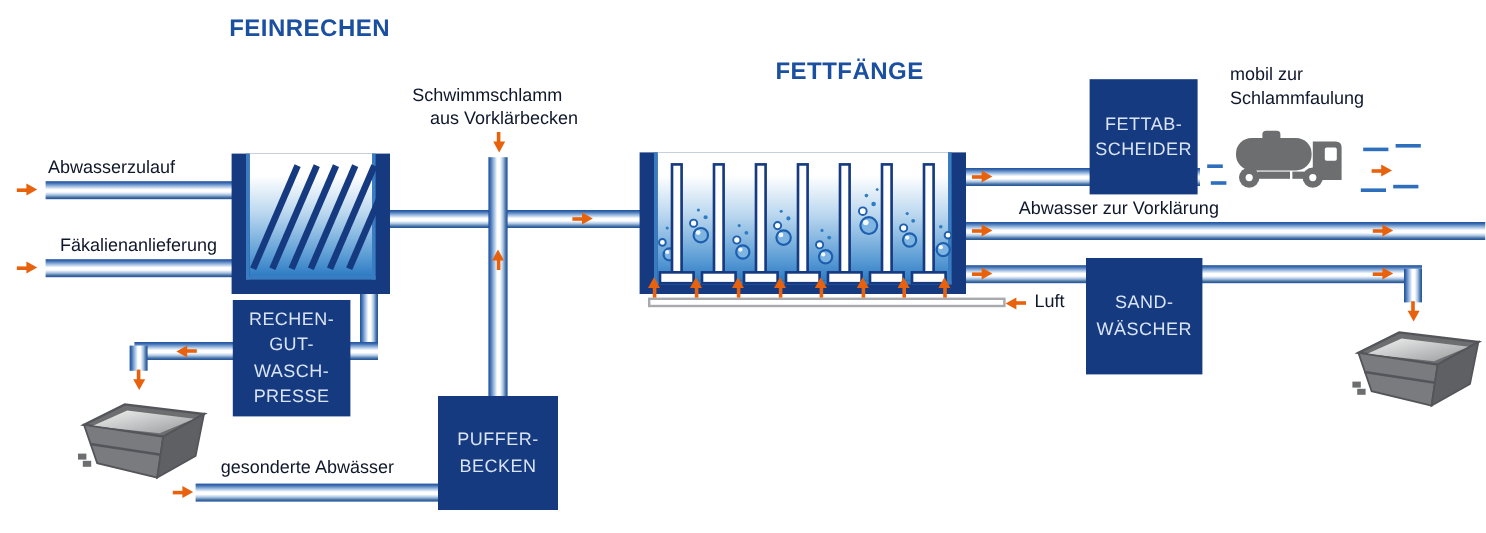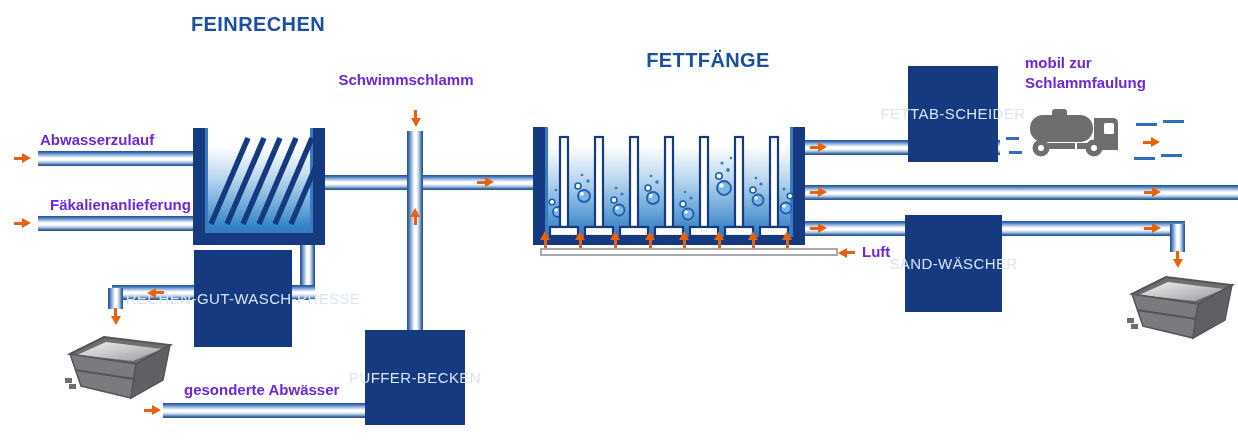--- a/index.html
+++ b/index.html
@@ -14,27 +14,27 @@
 
   
   .tank{position:absolute;z-index:2;background:#153a80;}
   .tank-inner{position:absolute;box-sizing:border-box;
     border-left:3px solid #3a7cc2;border-right:3px solid #3a7cc2;border-bottom:3px solid #3a7cc2;
     background:linear-gradient(to bottom,#ffffff 0%,#ffffff 18%,#bcd8ef 48%,#5f9fd6 82%,#2e7cc4 100%);}
   .tank-inner svg{position:absolute;left:0;top:0;}
 
   
   .navybox{position:absolute;z-index:3;background:#153a80;color:#d9e4f4;
-    display:flex;flex-direction:row;align-items:center;justify-content:center;
+    display:flex;flex-direction:column;align-items:center;justify-content:center;
     font-size:15px;line-height:1.42;letter-spacing:.4px;text-align:center;}
 
   
   .title{position:absolute;z-index:6;color:#1b4fa0;font-weight:700;font-size:20px;
     letter-spacing:.4px;text-align:center;}
-  .lbl{position:absolute;z-index:6;color:#6d28d9;font-weight:700;font-size:15px;white-space:nowrap;}
+  .lbl{position:absolute;z-index:6;color:#0f172a;font-weight:400;font-size:15px;white-space:nowrap;}
   .lbl.center{text-align:center;}
 
   
   .ar{position:absolute;width:17px;height:11px;z-index:6;}
   .ar::before{content:"";position:absolute;left:0;top:4px;width:9px;height:3px;background:#e8610c;}
   .ar::after{content:"";position:absolute;left:8px;top:0;width:0;height:0;
     border-top:5.5px solid transparent;border-bottom:5.5px solid transparent;border-left:9px solid #e8610c;}
   .ar.up{transform:rotate(-90deg);}
   .ar.down{transform:rotate(90deg);}
   .ar.left{transform:rotate(180deg);}
@@ -172,21 +172,23 @@
     <span>SCHEIDER</span>
   </div>
   <div class="navybox" style="left:905px;top:215px;width:97px;height:97px;">
     <span>SAND-</span>
     <span>WÄSCHER</span>
   </div>
 
   <div class="lbl" style="left:40px;top:131px;">Abwasserzulauf</div>
   <div class="lbl" style="left:50px;top:196px;">Fäkalienanlieferung</div>
   <div class="lbl center" style="left:316px;top:71px;width:180px;">Schwimmschlamm</div>
+  <div class="lbl center" style="left:330px;top:90px;width:180px;">aus Vorklärbecken</div>
   <div class="lbl" style="left:184px;top:381px;">gesonderte Abwässer</div>
+  <div class="lbl" style="left:849px;top:165px;">Abwasser zur Vorklärung</div>
   <div class="lbl" style="left:862px;top:243px;">Luft</div>
   <div class="lbl" style="left:1025px;top:54px;">mobil zur</div>
   <div class="lbl" style="left:1025px;top:74px;">Schlammfaulung</div>
 
   <div class="ar" style="left:14px;top:153px;"></div>
   <div class="ar" style="left:14px;top:218px;"></div>
   <div class="ar down" style="left:407px;top:113px;"></div>
   <div class="ar up" style="left:407px;top:211px;"></div>
   <div class="ar" style="left:477px;top:177px;"></div>
   <div class="ar left" style="left:147px;top:287px;"></div>

